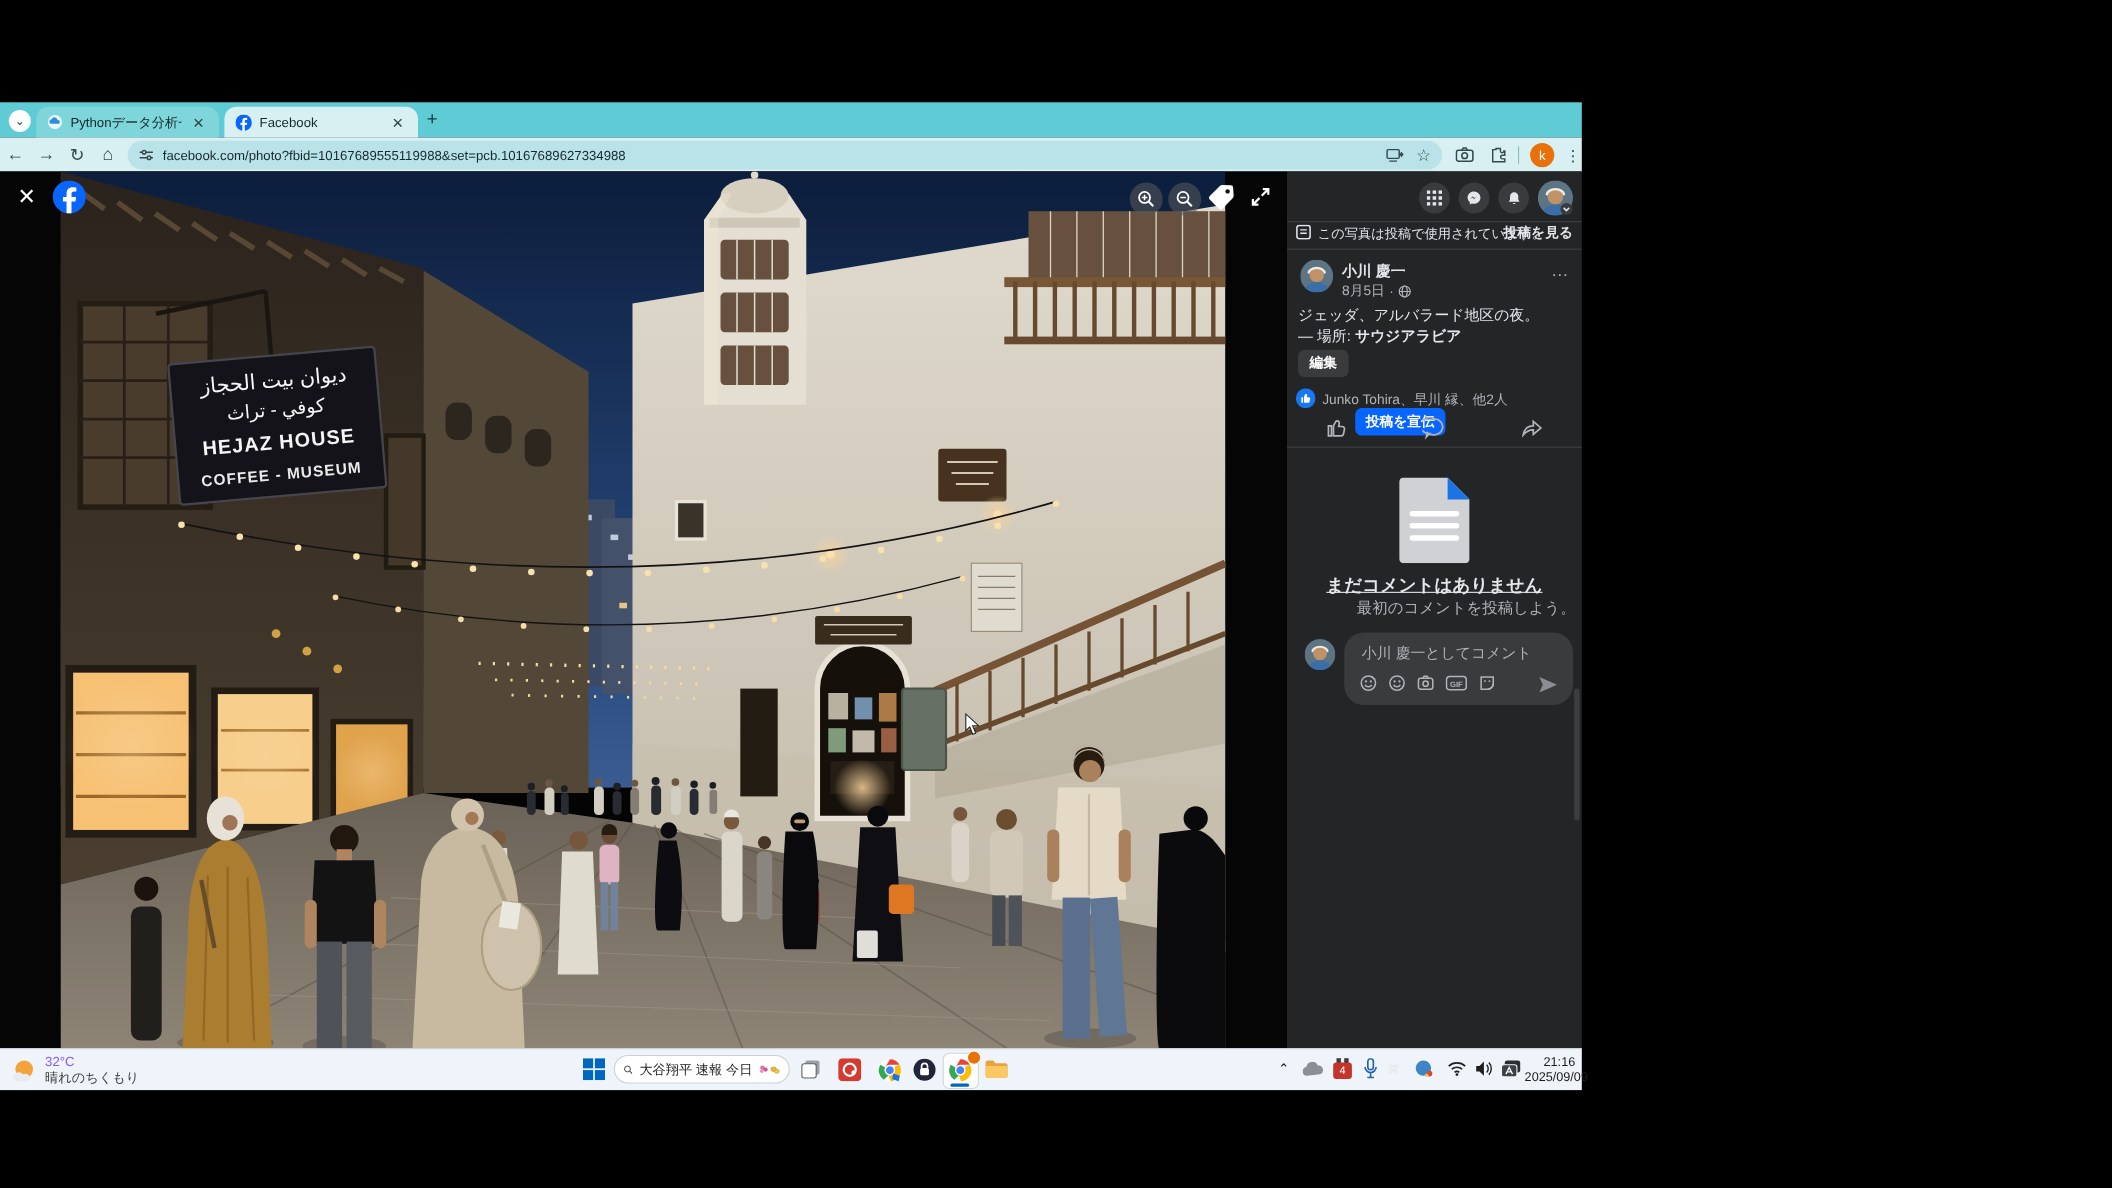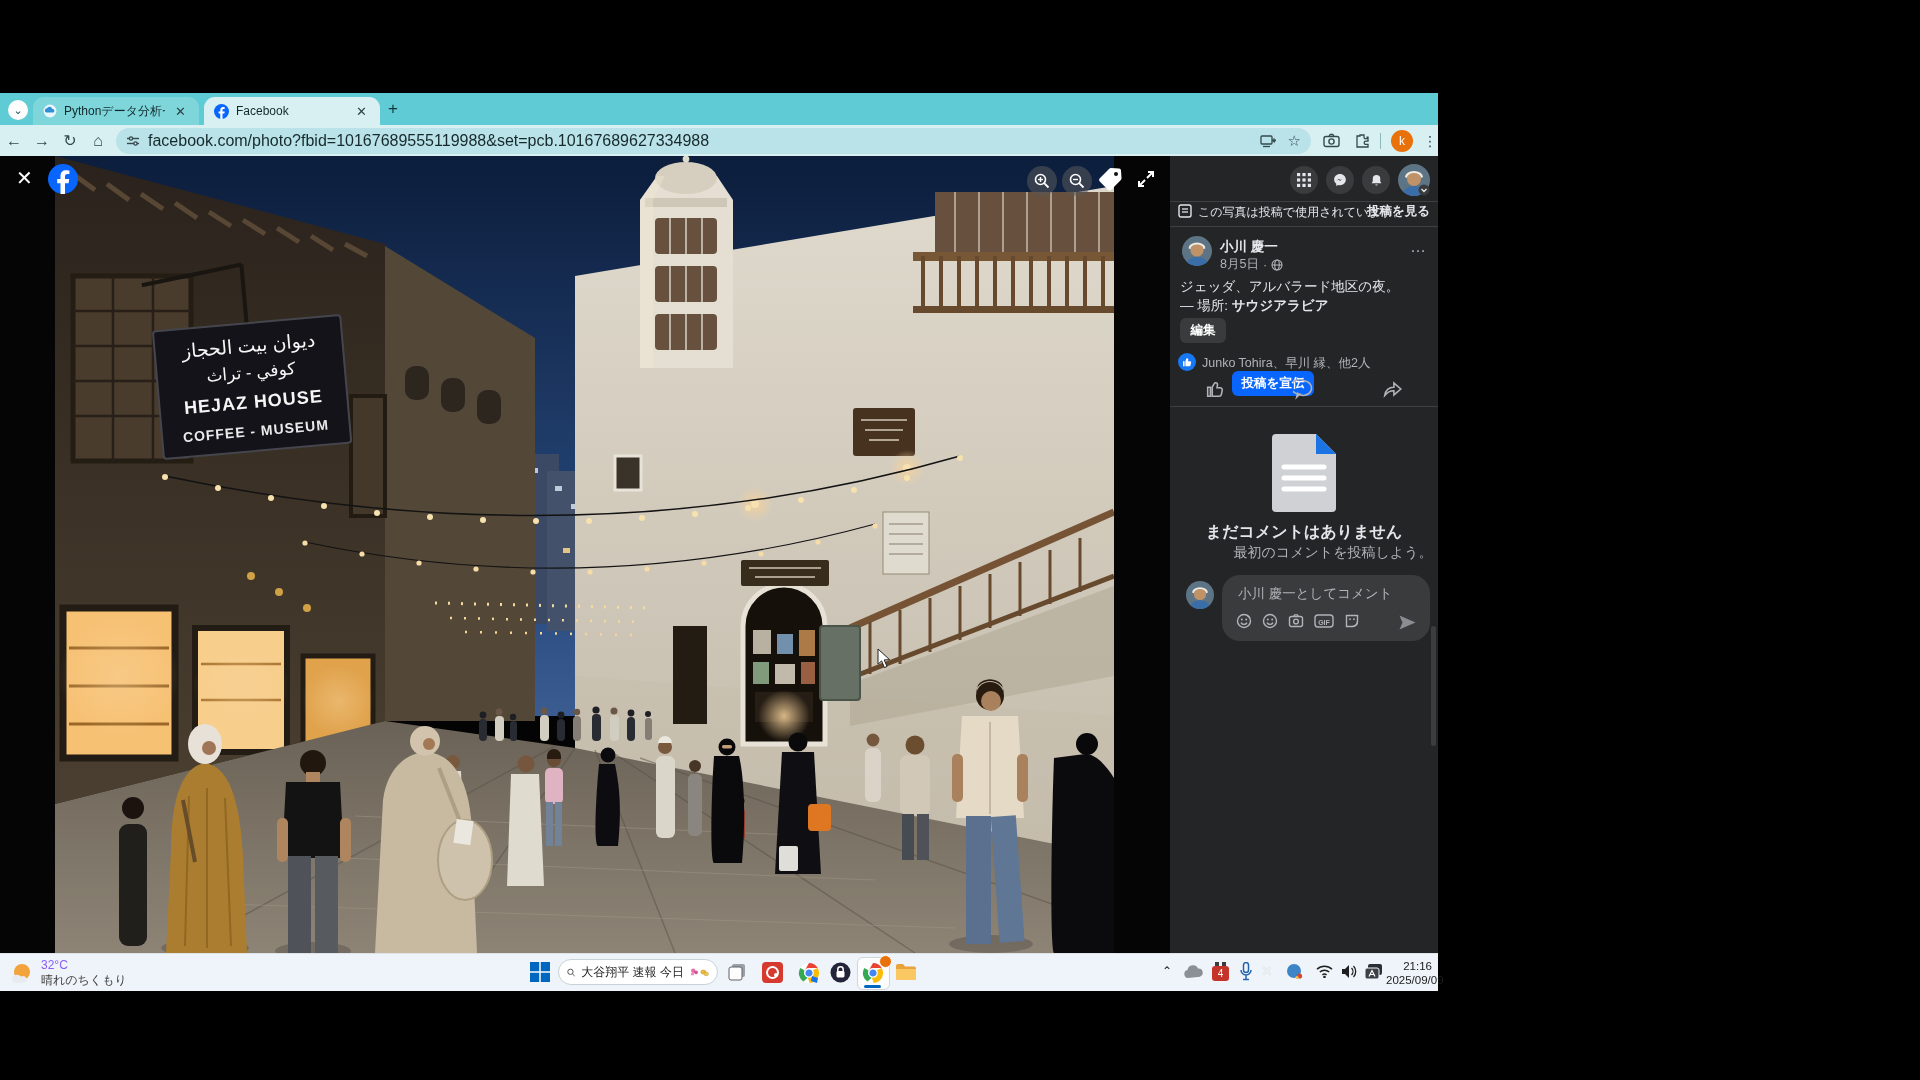--- a/index.html
+++ b/index.html
@@ -6,21 +6,21 @@
   #screen{position:relative;width:1920px;height:1080px;overflow:hidden;background:#000;}
   .abs{position:absolute;}
   
   .tabstrip{background:#5fcbd4;}
   .tab{border-radius:11px 11px 0 0;display:flex;align-items:center;gap:7px;padding:0 10px;box-sizing:border-box;}
   .tab-title{font-size:12px;color:#11292c;white-space:nowrap;overflow:hidden;flex:1;}
   .tab-close{color:#2c4347;font-size:13px;line-height:1;padding:1px 3px;border-radius:50%;}
   .toolbar{background:#d9f0f2;display:flex;align-items:center;}
   .navbtn{color:#33494d;font-size:16px;width:28px;text-align:center;}
   .addr{background:#b9e3e8;border-radius:14px;display:flex;align-items:center;height:26px;box-sizing:border-box;padding:0 10px;}
-  .url{font-size:16px;color:#17292c;white-space:nowrap;}
+  .url{font-size:12px;color:#17292c;white-space:nowrap;}
   
   .fb-panel{background:#242526;}
   .fb-divider{background:#3e4042;height:1px;}
   .fb-text{color:#e4e6eb;} .fb-sub{color:#b0b3b8;}
   .fb-iconbtn{background:#3a3b3c;border-radius:50%;display:flex;align-items:center;justify-content:center;}
   .btn{border-radius:6px;color:#ffffff;font-size:12.5px;font-weight:bold;display:flex;align-items:center;justify-content:center;}
   .circbtn{background:rgba(90,90,90,.55);border-radius:50%;display:flex;align-items:center;justify-content:center;}
   
   .taskbar{background:#eef4fa;border-top:1px solid #dde3e9;display:flex;align-items:center;}
   .tb-ic{display:flex;align-items:center;justify-content:center;}
@@ -672,21 +672,21 @@
 
         <svg class="abs" style="left:102px;top:278px;" width="64" height="78" viewBox="0 0 64 78">
             <path d="M4 0 H44 L64 20 V74 a4 4 0 0 1-4 4 H4 a4 4 0 0 1-4-4 V4 a4 4 0 0 1 4-4 Z" fill="#cfd1d5"></path>
             <path d="M44 0 L64 20 H44 Z" fill="#1b74e4"></path>
             <g stroke="#fff" stroke-width="5" stroke-linecap="round">
               <line x1="12" y1="33" x2="52" y2="33"></line>
               <line x1="12" y1="44" x2="52" y2="44"></line>
               <line x1="12" y1="55" x2="52" y2="55"></line>
             </g>
           </svg>
-        <div class="abs fb-text" style="left:0;top:366px;width:268px;text-align:center;font-size:16px;font-weight:bold;">まだコメントはありません</div>
+        <div class="abs fb-text" style="left:0;top:366px;width:268px;text-align:center;font-size:16px;font-weight:bold;text-decoration:underline;">まだコメントはありません</div>
         <div class="abs fb-sub" style="left:0;top:388px;width:268px;text-align:center;font-size:14px;padding-left:29px;">最初のコメントを投稿しよう。</div>
 
         <div class="abs" style="left:16px;top:425px;width:28px;height:28px;">
           <svg width="28" height="28" viewBox="0 0 32 32">
               <defs>
                 <clipPath id="av3">
                   <circle cx="16" cy="16" r="16"></circle>
                 </clipPath>
               </defs>
               <g clip-path="url(#av3)">

